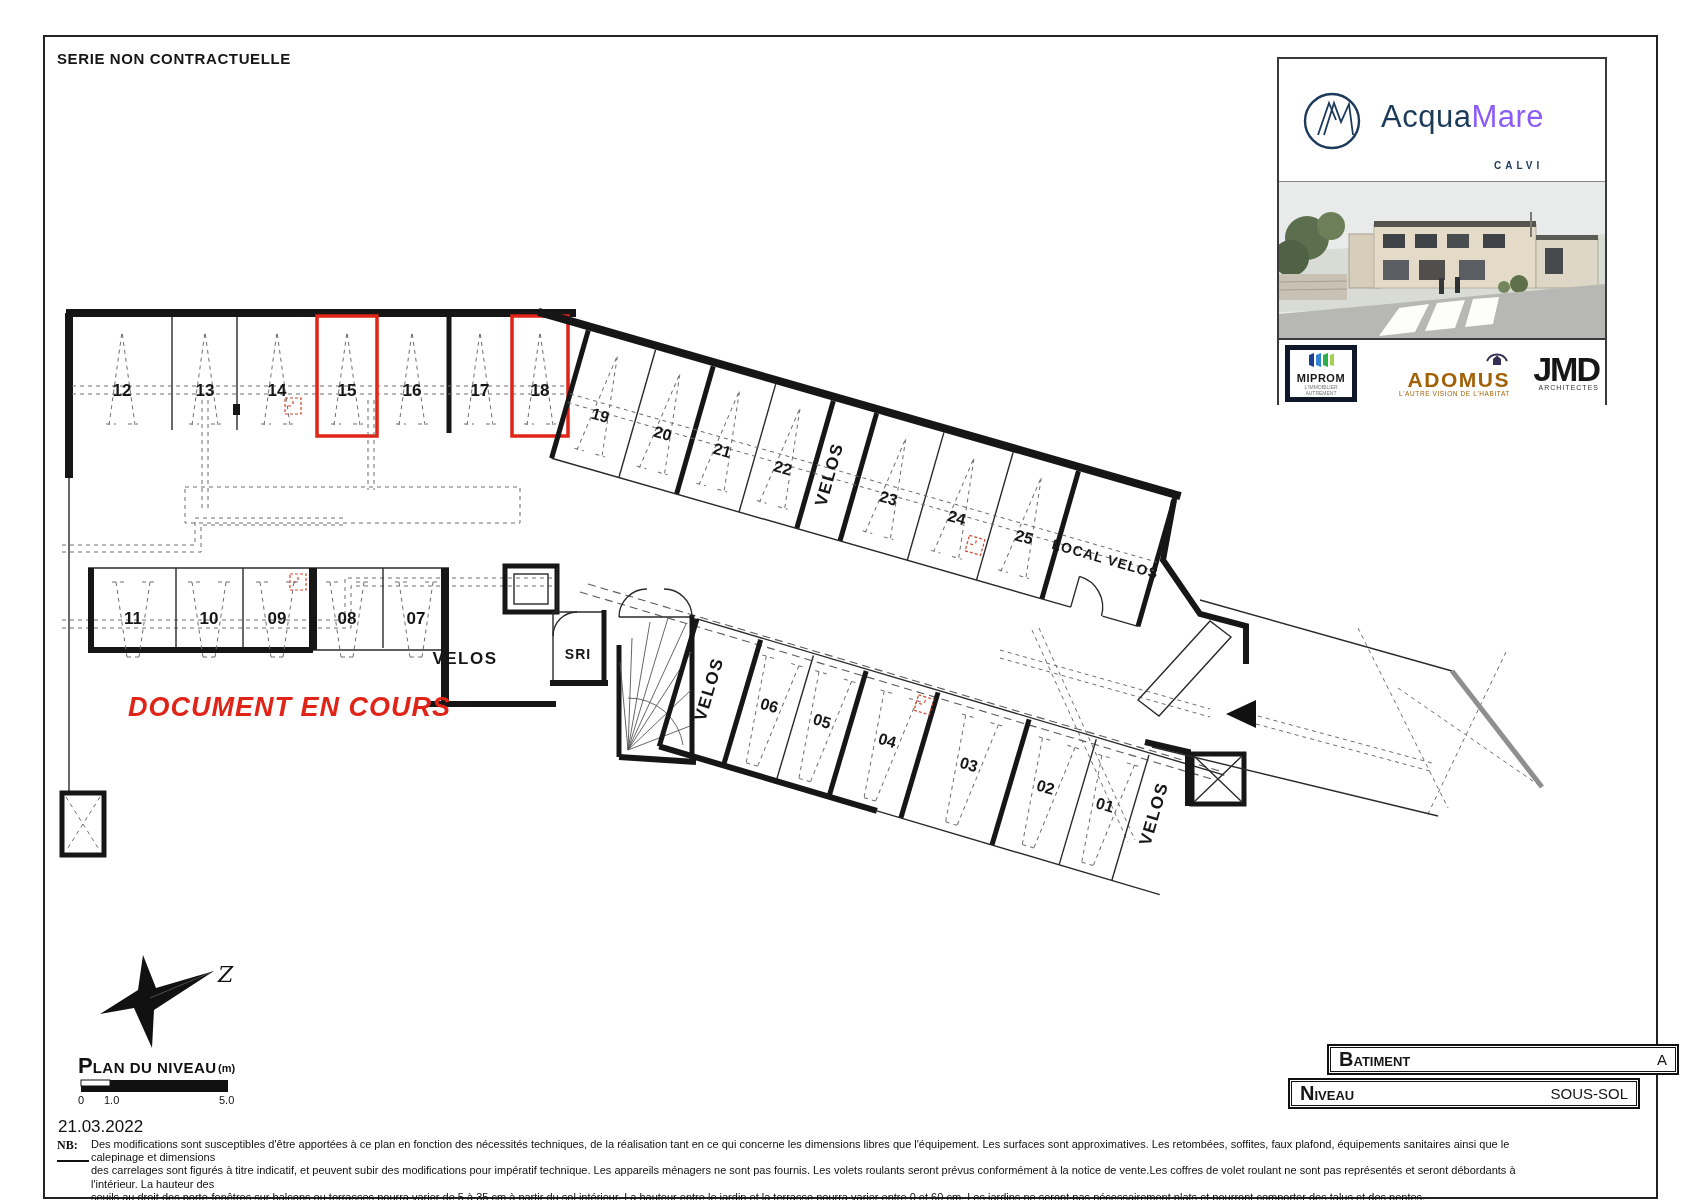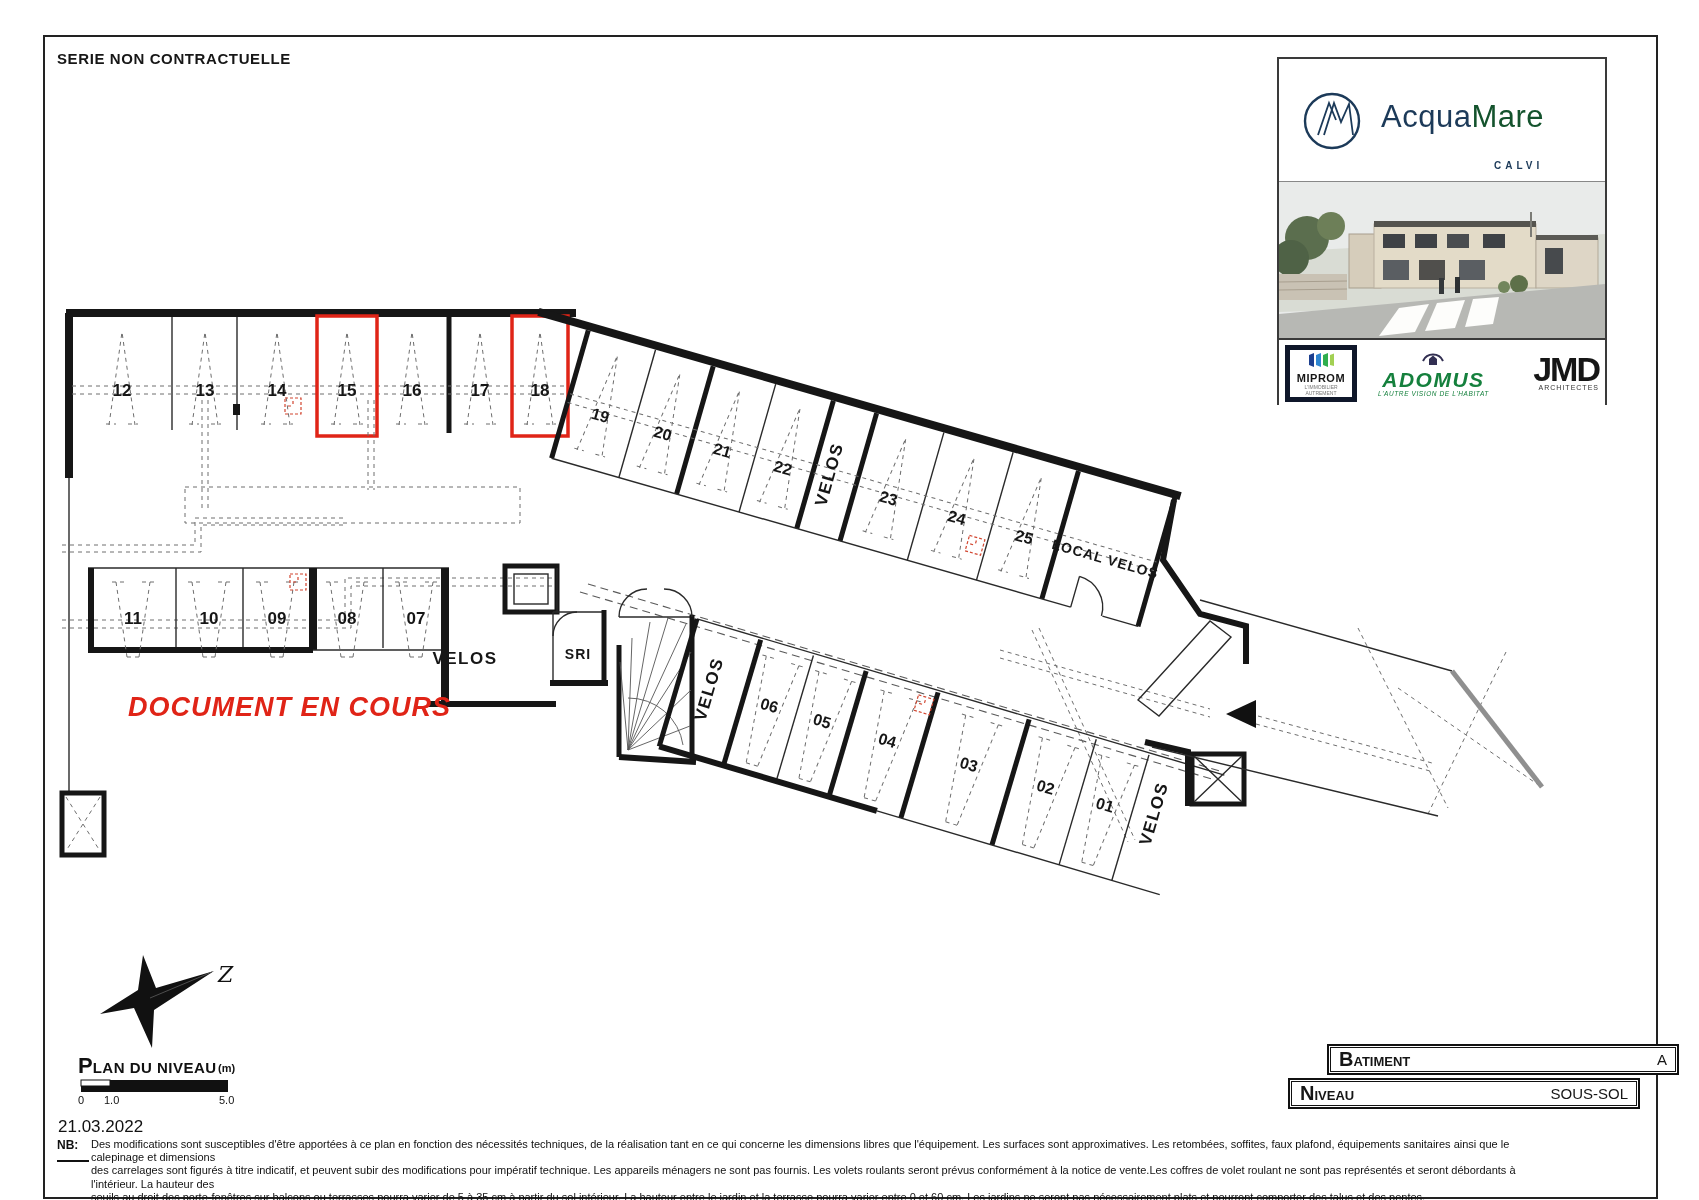--- a/index.html
+++ b/index.html
@@ -8,46 +8,46 @@
   .sheet{position:absolute;left:43px;top:35px;width:1611px;height:1160px;
          border:2px solid #222;background:#fff;}
   .series-note{position:absolute;left:57px;top:50px;font-size:15px;font-weight:bold;
                letter-spacing:.6px;}
   
   .logo-panel{position:absolute;left:1277px;top:57px;width:330px;height:348px;
               border:2px solid #3a3a3a;background:#fff;box-sizing:border-box;}
   .brand{position:relative;height:122px;}
   .brand svg{position:absolute;left:22px;top:30px;}
   .brand-text{position:absolute;left:102px;top:40px;font-size:31px;letter-spacing:.5px;}
-  .acqua{color:#1c3a59;} .mare{color:#14532d;}
+  .acqua{color:#1c3a59;} .mare{color:#8b5cf6;}
   .city{position:absolute;left:215px;top:101px;font-size:10px;font-weight:bold;
         letter-spacing:4px;color:#1c3a59;}
   .photo{position:relative;height:156px;overflow:hidden;border-top:1px solid #888;}
   .partners{height:66px;display:flex;align-items:center;justify-content:space-between;
             padding:0 6px;border-top:2px solid #3a3a3a;background:#fff;}
   .p-miprom{width:64px;border:5px solid #0f172a;text-align:center;padding:2px 0 1px;}
   .p-miprom .nm{font-size:11px;font-weight:bold;letter-spacing:.5px;}
   .p-miprom .tg{font-size:5px;color:#777;line-height:1.2;}
-  .p-adomus{width:158px;text-align:center;color:#15803d;font-style:italic;}
+  .p-adomus{width:158px;text-align:right;color:#a16207;}
   .p-adomus .nm{font-size:21px;font-weight:800;letter-spacing:1.5px;line-height:.9;}
   .p-adomus .tg{font-size:6.5px;letter-spacing:.6px;}
   .p-jmd{width:92px;text-align:right;}
   .p-jmd .nm{font-size:34px;font-weight:800;letter-spacing:-2px;line-height:.85;}
   .p-jmd .tg{font-size:7px;letter-spacing:1px;color:#333;}
   
   .itrow{position:absolute;left:1288px;width:352px;height:31px;border:2px solid #111;
          background:#fff;box-sizing:border-box;}
   .itin{position:absolute;inset:1px;border:1px solid #111;display:flex;
         align-items:center;justify-content:space-between;padding:0 8px;}
   .cap{font-size:20px;font-weight:bold;} .rest{font-size:13px;font-weight:bold;}
   .itval{font-size:15px;}
   
   .footnote{position:absolute;left:57px;top:1138px;width:1468px;font-size:11px;
             line-height:1.2;color:#111;}
-  .footnote .nb{font-weight:bold;font-size:12px;position:absolute;left:0;top:0;}
+  .footnote .nb{font-weight:bold;font-size:12px;position:absolute;left:0;top:0;font-family:Liberation Serif, serif;}
   .fn-lines{margin-left:34px;}
   .nbline{position:absolute;left:0px;top:1160px;width:32px;height:2px;background:#111;}
   
   .wall8{stroke:#161616;stroke-width:8;fill:none}
   .w6{stroke:#161616;stroke-width:6;fill:none}
   .w5t{stroke:#161616;stroke-width:5;fill:none}
   .thin{stroke:#2a2a2a;stroke-width:1.4;fill:none}
   .hair{stroke:#555;stroke-width:.9;fill:none}
   .dsh{stroke:#5a5a5a;stroke-width:1.1;fill:none;stroke-dasharray:8 5}
   .dsh2{stroke:#6e6e6e;stroke-width:1;fill:none;stroke-dasharray:4 4}

